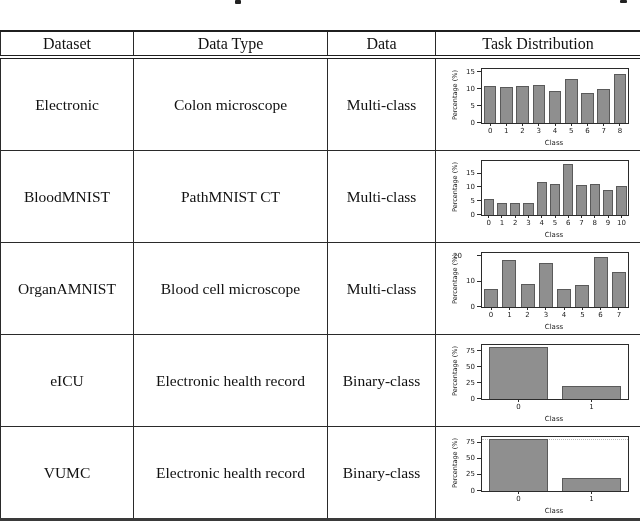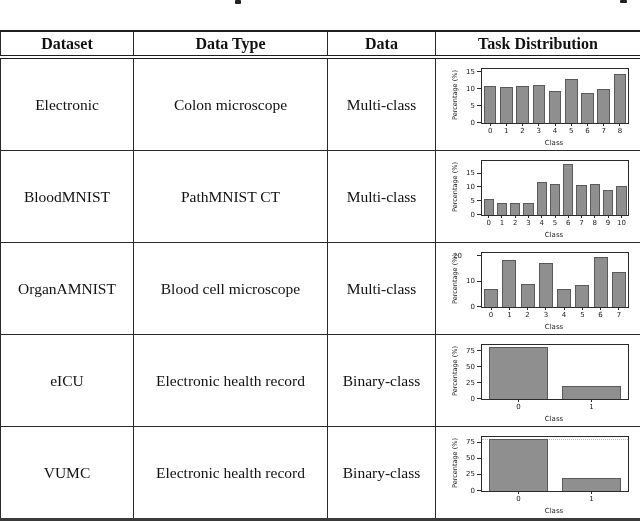--- a/index.html
+++ b/index.html
@@ -6,21 +6,21 @@
   .page{position:relative;width:640px;height:522px;background:#ffffff;overflow:hidden;
         font-family:"Liberation Serif", serif;color:#111;}
   
   .frag{position:absolute;background:#222;border-radius:1px;}
   .frag-left{left:235px;top:0;width:6px;height:4px;}
   .frag-right{left:620px;top:0;width:7px;height:3px;}
 
   table.datasets{position:absolute;left:0;top:30px;width:640px;border-collapse:collapse;
         table-layout:fixed;border-top:2px solid #1f1f1f;border-bottom:3px solid #3a3a3a;
         border-left:1.5px solid #2a2a2a;border-right:1.5px solid #2a2a2a;}
-  table.datasets th{height:23px;font-size:16px;font-weight:bold;text-align:center;
+  table.datasets th{height:23px;font-size:16px;font-weight:normal;text-align:center;
         vertical-align:middle;border-bottom:4px double #1f1f1f;padding:0;}
   table.datasets td{height:91px;font-size:15.5px;text-align:center;vertical-align:middle;
         padding:0;}
   table.datasets tbody tr{border-bottom:1.5px solid #2a2a2a;}
   table.datasets tbody tr:last-child{border-bottom:none;}
   table.datasets th + th, table.datasets td + td{border-left:1.5px solid #2a2a2a;}
 
   .chart{position:relative;margin:0 auto;font-family:"DejaVu Sans", sans-serif;
         color:#1a1a1a;}
   .chart *{box-sizing:content-box;}

